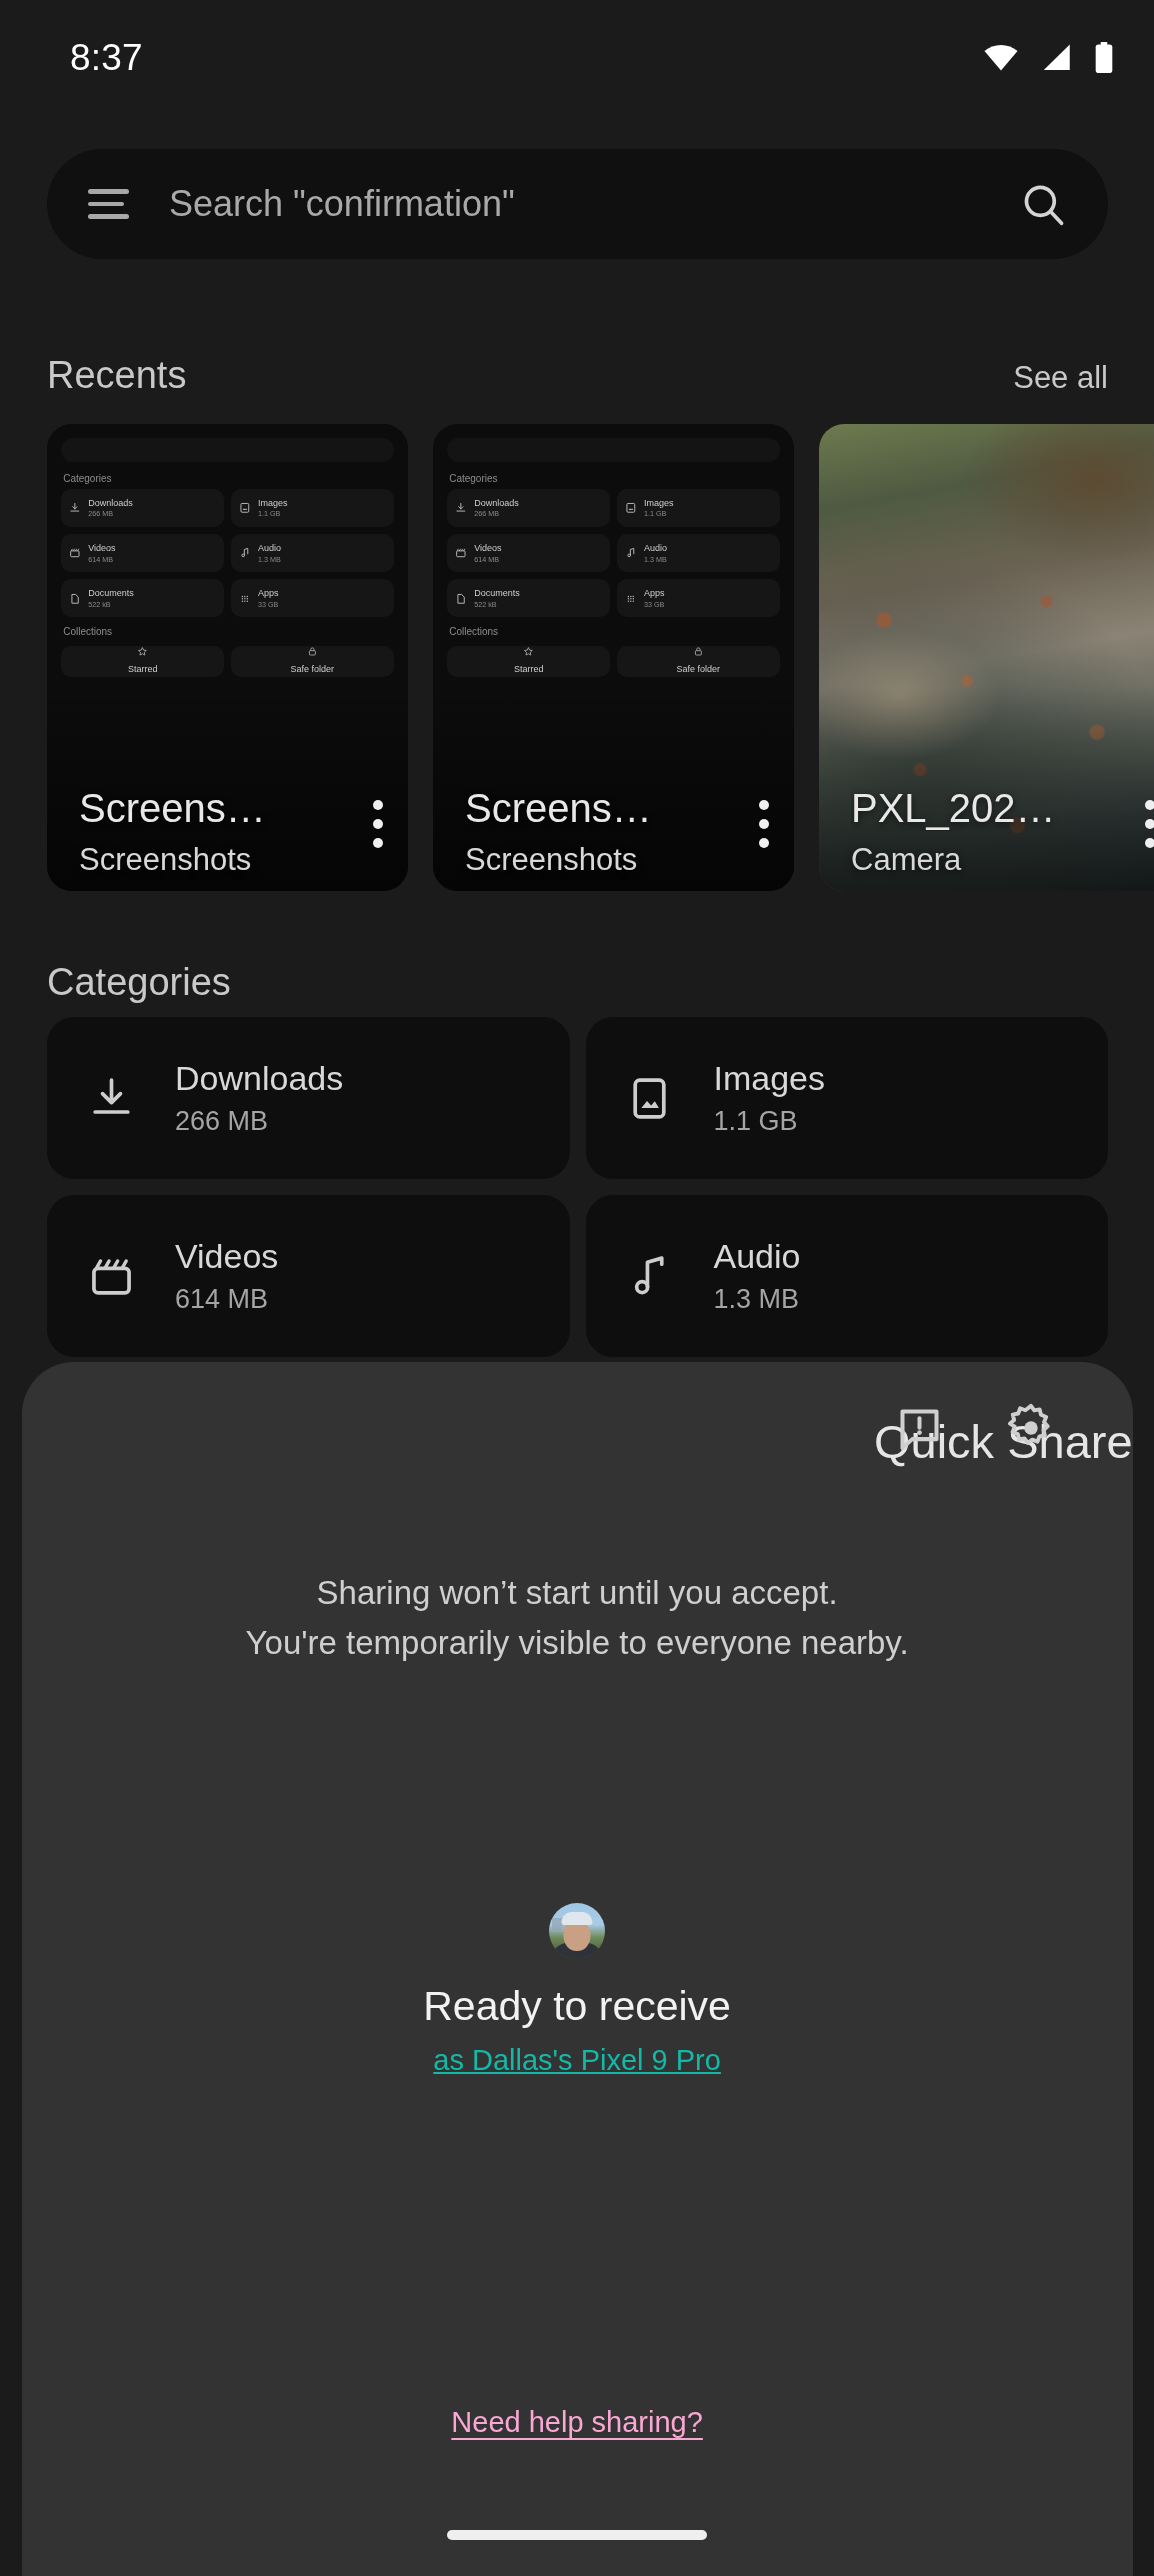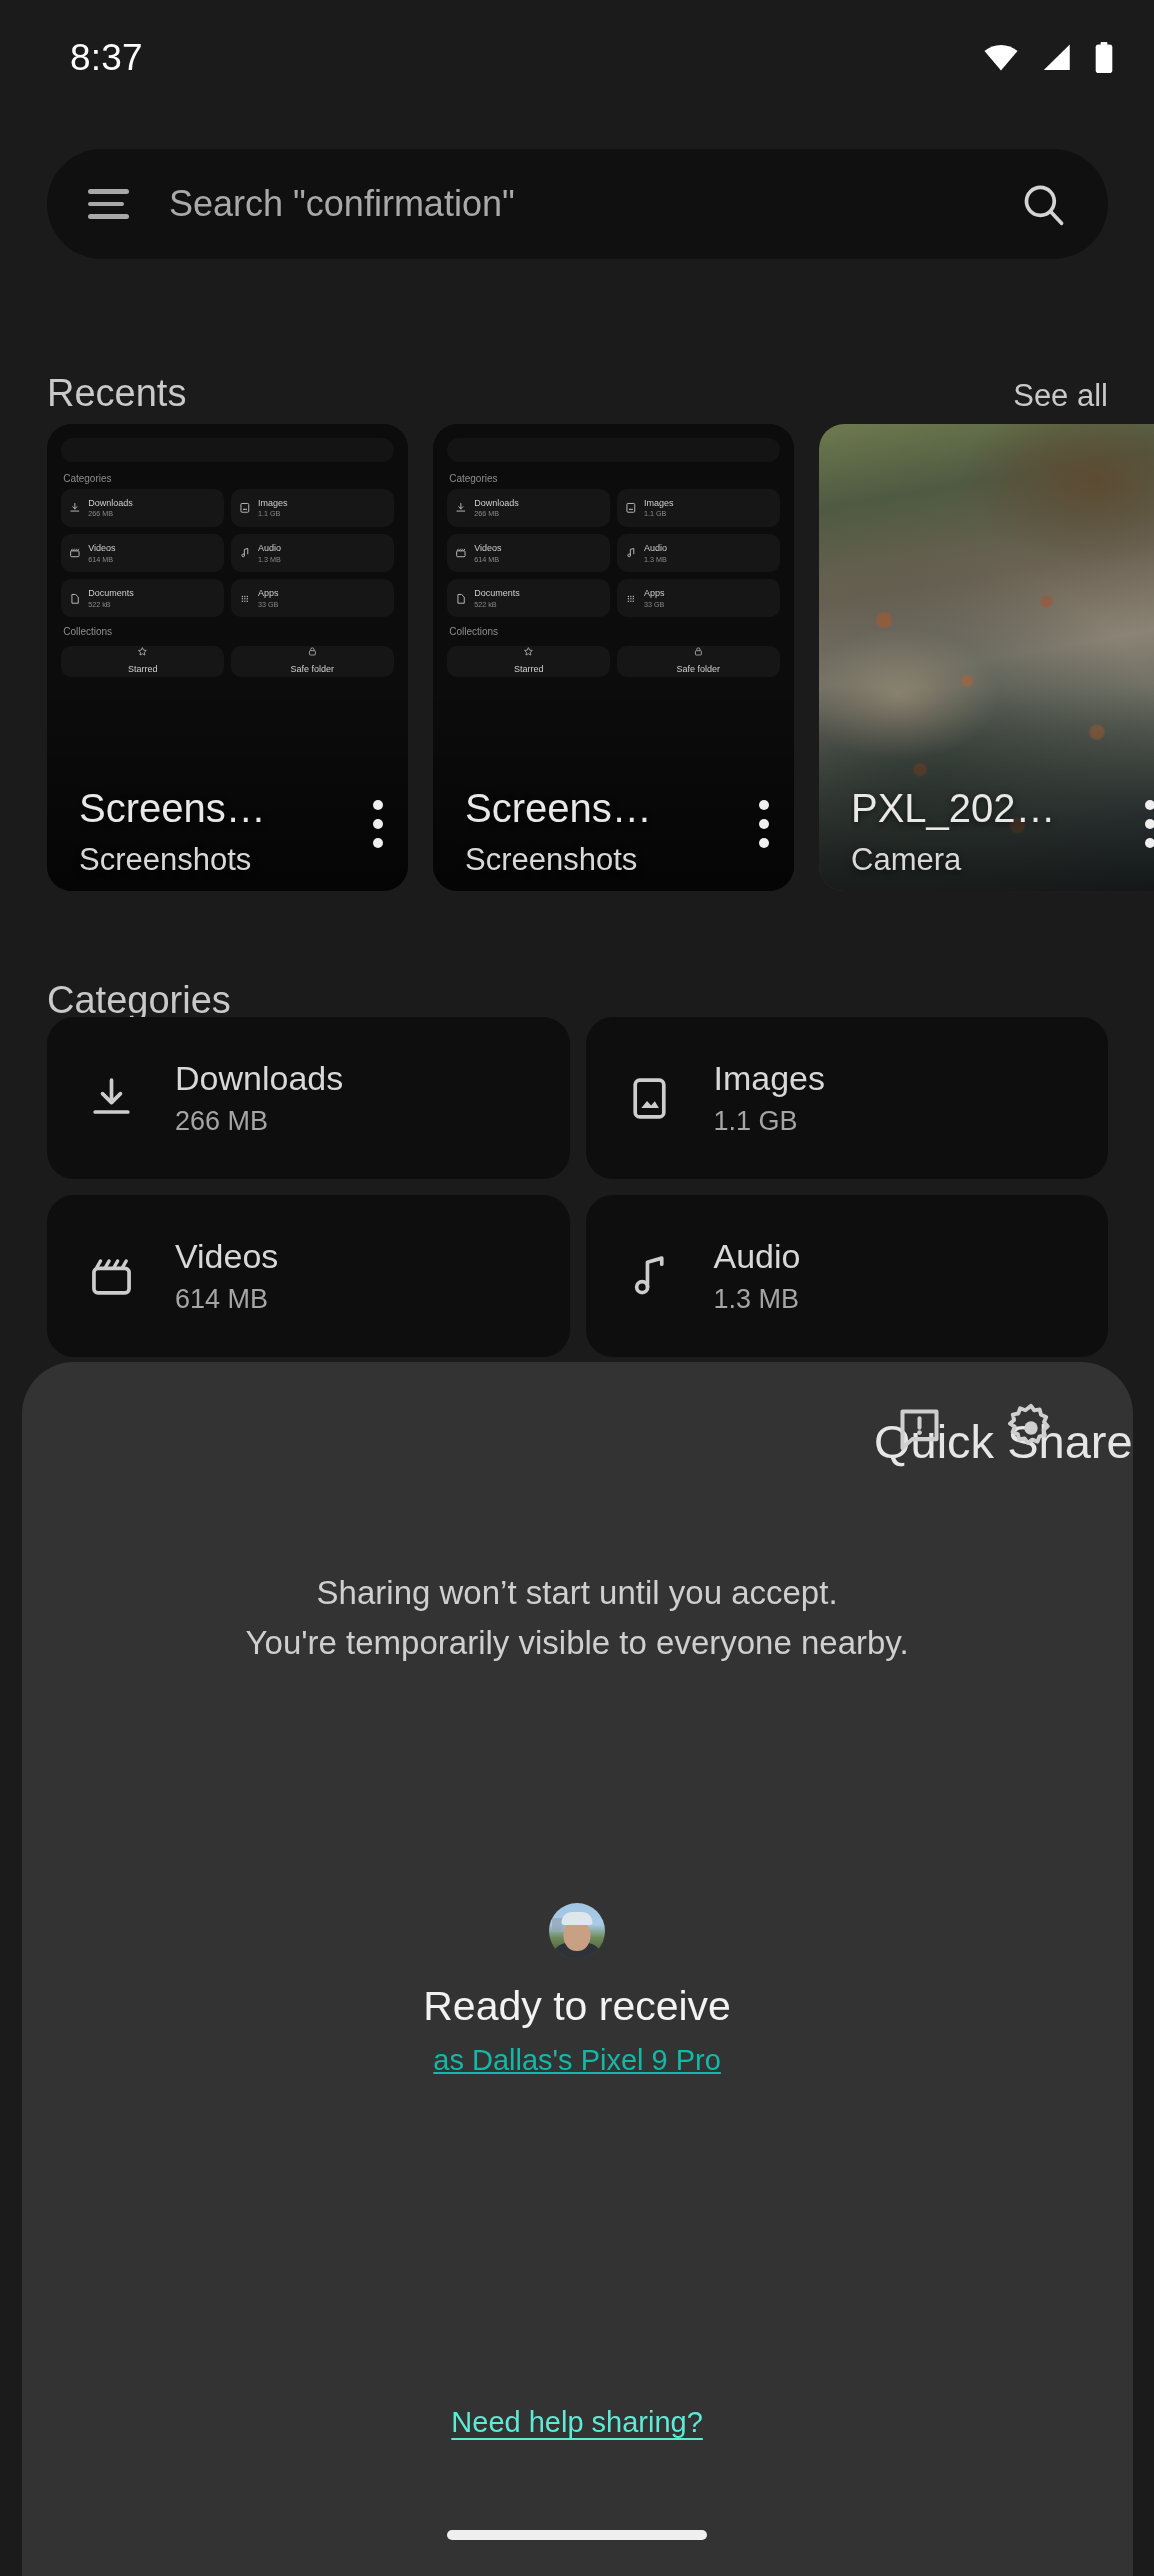--- a/index.html
+++ b/index.html
@@ -33,21 +33,21 @@
   .hamburger span:nth-child(2){ width:36px; }
   .hamburger span:nth-child(3){ width:41px; }
   .search-placeholder{
     flex:1; margin-left:40px; color:#a9a9a9; font-size:36px; white-space:nowrap; overflow:hidden;
   }
   .search-icon{ flex:0 0 auto; }
 
   
   .sec-head{
     position:absolute; left:47px; width:1061px;
-    display:flex; align-items:baseline; justify-content:space-between;margin-top:18px;
+    display:flex; align-items:baseline; justify-content:space-between;
   }
   .sec-title{ color:#c9c9c9; font-size:38px; }
   .sec-action{ color:#c9c9c9; font-size:31px; }
 
   
   .recents{
     position:absolute; left:47px; top:424px; width:1173px; height:469px;
     display:flex; gap:25px;
   }
   .rcard{
@@ -174,21 +174,21 @@
     position:absolute; left:22%; top:32%; width:11%; height:20%;
     background:rgba(160,175,190,.6);
   }
   .ready{ color:#f2f2f2; font-size:41px; margin-top:23.5px; }
   .ready-sub{ color:#14b8a6; font-size:29px; margin-top:14.4px;text-decoration:underline; }
 
   .help-link{
     position:absolute; left:0; bottom:137px; width:100%; text-align:center;
   }
   .help-link span{
-    color:#5eead4; font-size:29px; text-decoration:underline; text-underline-offset:6.3px;margin-top:33px;
+    color:#f9a8d4; font-size:29px; text-decoration:underline; text-underline-offset:6.3px;margin-top:33px;
   }
 
   .home-indicator{
     position:absolute; left:50%; transform:translateX(-50%); bottom:36px;
     width:260px; height:10px; border-radius:6.3px; background:#efefef;
   }
 </style>
 </head>
 <body>
 

